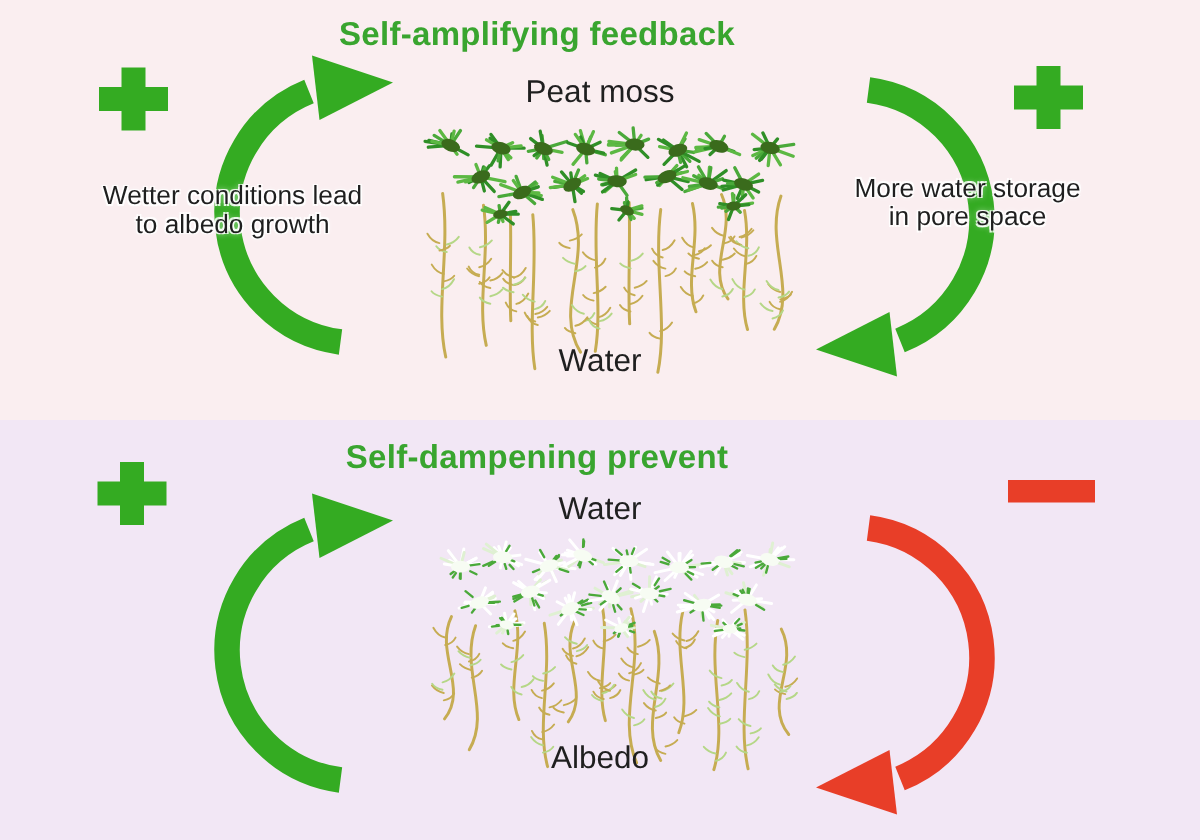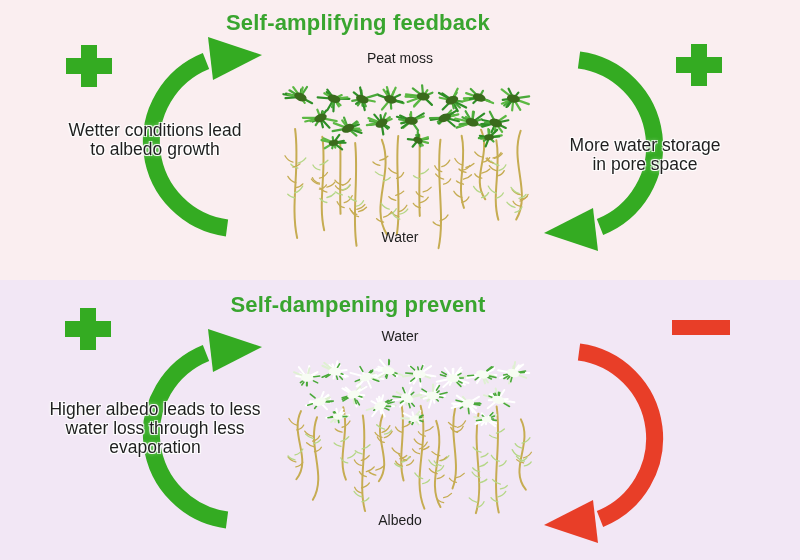--- a/index.html
+++ b/index.html
@@ -11,21 +11,21 @@
   .panel{position:absolute;left:0;width:800px;height:280px;}
   #panel-top{top:0;background:var(--bg-top,#faeef0);}
   #panel-bottom{top:280px;background:var(--bg-bottom,#f2e7f5);}
   .panel-title{
     position:absolute;left:0;width:716px;text-align:center;
     font-size:22px;font-weight:bold;color:var(--title-green,#39a52f);
     letter-spacing:0.2px;
   }
   .center-label{
     position:absolute;left:300px;width:200px;text-align:center;
-    font-size:14px;color:var(--text,#1f1f1f);
+    font-size:21px;color:var(--text,#1f1f1f);
   }
   .side-text{
     position:absolute;text-align:center;font-size:17.5px;line-height:19px;
     white-space:pre-line;color:var(--text,#1f1f1f);
     text-shadow:-1px -1px 0 rgba(255,255,255,.85),1px -1px 0 rgba(255,255,255,.85),
                 -1px 1px 0 rgba(255,255,255,.85),1px 1px 0 rgba(255,255,255,.85),
                 0 0 4px rgba(255,255,255,.9);
   }
   svg{position:absolute;overflow:visible;display:block;}
 </style>
@@ -389,40 +389,37 @@
         <path d="M 99 200 A 87 87 0 0 1 78 33" fill="none" stroke-width="17" stroke="#34ab22"></path>
         <polygon points="80,9 85,52 134,27" fill="#34ab22"></polygon>
       </g>
     </svg>
 
     <svg style="left:676px;top:43px" width="46" height="44" viewBox="0 0 46 42">
       <rect x="15" y="0" width="16" height="42" fill="#34ab22"></rect>
       <rect x="0" y="13" width="46" height="16" fill="#34ab22"></rect>
     </svg>
 
-    <div class="side-text" style="left:540px;top:136px;width:210px">More water storage
+    <div class="side-text" style="left:540px;top:116px;width:210px">More water storage
 in pore space</div>
   </div>
 
   <div class="panel" id="panel-bottom">
     <div class="panel-title" style="top:12px">Self-dampening prevent</div>
 
     <svg style="left:65px;top:28px" width="46" height="42" viewBox="0 0 46 42">
       <rect x="15" y="0" width="16" height="42" fill="#34ab22"></rect>
       <rect x="0" y="13" width="46" height="16" fill="#34ab22"></rect>
     </svg>
 
     <svg style="left:128px;top:40px" width="140" height="220" viewBox="0 0 140 220">
       <path d="M 99 200 A 87 87 0 0 1 78 33" fill="none" stroke-width="17" stroke="#34ab22"></path>
       <polygon points="80,9 85,52 134,27" fill="#34ab22"></polygon>
     </svg>
 
-    <div class="side-text" style="left:30px;top:120px;width:250px">Higher albedo leads to less
-water loss through less
-evaporation</div>
 
     <div class="center-label" style="top:48px">Water</div>
 
     <svg id="moss-pale" style="left:283px;top:80px" width="250" height="148" viewBox="0 0 250 150">
         <path d="M 16.530581194907427 51.761874586343765 C 4.782919346354902 75.94897360410542, 28.278243043459952 100.13607262186706, 11.831516455486415 120.86787177994847" fill="none" stroke="#c6ac52" stroke-width="2" stroke-linecap="round"></path>
         <path d="M 12.297510128509906 65.92010967080301 q -5 -1 -8 -6.61179446731694" fill="none" stroke="#c6ac52" stroke-width="1.3" stroke-linecap="round"></path>
         <path d="M 12.297510128509906 70.92010967080301 q 5 -1 7 -4.966700591146946" fill="none" stroke="#c6ac52" stroke-width="1.3" stroke-linecap="round"></path>
         <path d="M 11.351803901640345 103.36528979161417 q -5 -1 -8 -5.095778845017776" fill="none" stroke="#c6ac52" stroke-width="1.3" stroke-linecap="round"></path>
         <path d="M 11.351803901640345 108.36528979161417 q 5 -1 7 -4.731935424730182" fill="none" stroke="#c6ac52" stroke-width="1.3" stroke-linecap="round"></path>
         <path d="M 10.489706258198883 96.20802490906601 q 5 -1 8 -5.967442418914288" fill="none" stroke="#b5d787" stroke-width="1.3" stroke-linecap="round"></path>
@@ -847,21 +844,21 @@
         <line x1="204.6759417243302" y1="60.15567164495587" x2="192.06215670505424" y2="57.65874875761334" stroke="#dff0d2" stroke-width="2" stroke-linecap="round"></line>
         <line x1="211.03829374239592" y1="60.81633136193991" x2="214.44031431483668" y2="61.169593479814026" stroke="#4aa93a" stroke-width="1.6" stroke-linecap="round"></line>
         <line x1="208.18003065770108" y1="56.41271218447497" x2="210.99216021518464" y2="53.40888233556884" stroke="#4aa93a" stroke-width="1.6" stroke-linecap="round"></line>
         <line x1="208.25798559572516" y1="59.94177422384098" x2="211.68333785933748" y2="59.737233452733285" stroke="#4aa93a" stroke-width="1.6" stroke-linecap="round"></line>
         <line x1="209.97306523975953" y1="57.86682626009544" x2="212.6240569470451" y2="56.721353605578344" stroke="#4aa93a" stroke-width="1.6" stroke-linecap="round"></line>
         <line x1="202.21211329759416" y1="57.8304563957034" x2="200.25903434023002" y2="55.98725622584689" stroke="#4aa93a" stroke-width="1.6" stroke-linecap="round"></line>
         <line x1="200.25150554328317" y1="60.68797491245227" x2="194.46431351541457" y2="61.38423113584627" stroke="#4aa93a" stroke-width="1.6" stroke-linecap="round"></line>
         <ellipse cx="204.6759417243302" cy="60.15567164495587" rx="4.875" ry="3" fill="#f7fcf3" transform="rotate(6 204.6759417243302 60.15567164495587)"></ellipse>
       </svg>
 
-    <div class="center-label" style="top:232px">Albedo</div>
+    <div class="center-label" style="top:214px">Albedo</div>
 
     <svg style="left:538px;top:52px" width="140" height="220" viewBox="0 0 140 220">
       <g transform="rotate(180 70 110)">
         <path d="M 99 200 A 87 87 0 0 1 78 33" fill="none" stroke-width="17" stroke="#e83e28"></path>
         <polygon points="80,9 85,52 134,27" fill="#e83e28"></polygon>
       </g>
     </svg>
 
     <svg style="left:672px;top:40px" width="58" height="15" viewBox="0 0 58 15">
       <rect x="0" y="0" width="58" height="15" fill="#e83e28"></rect>

